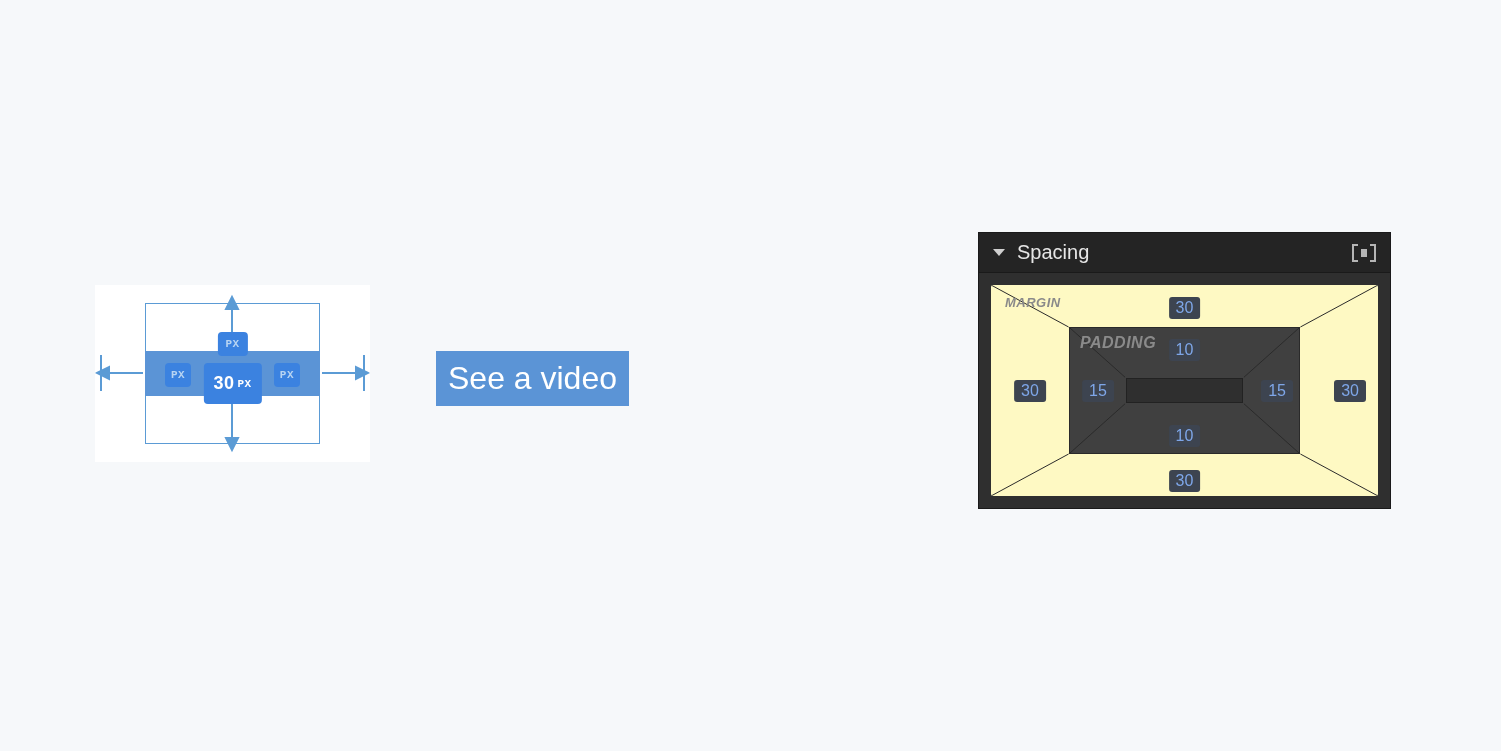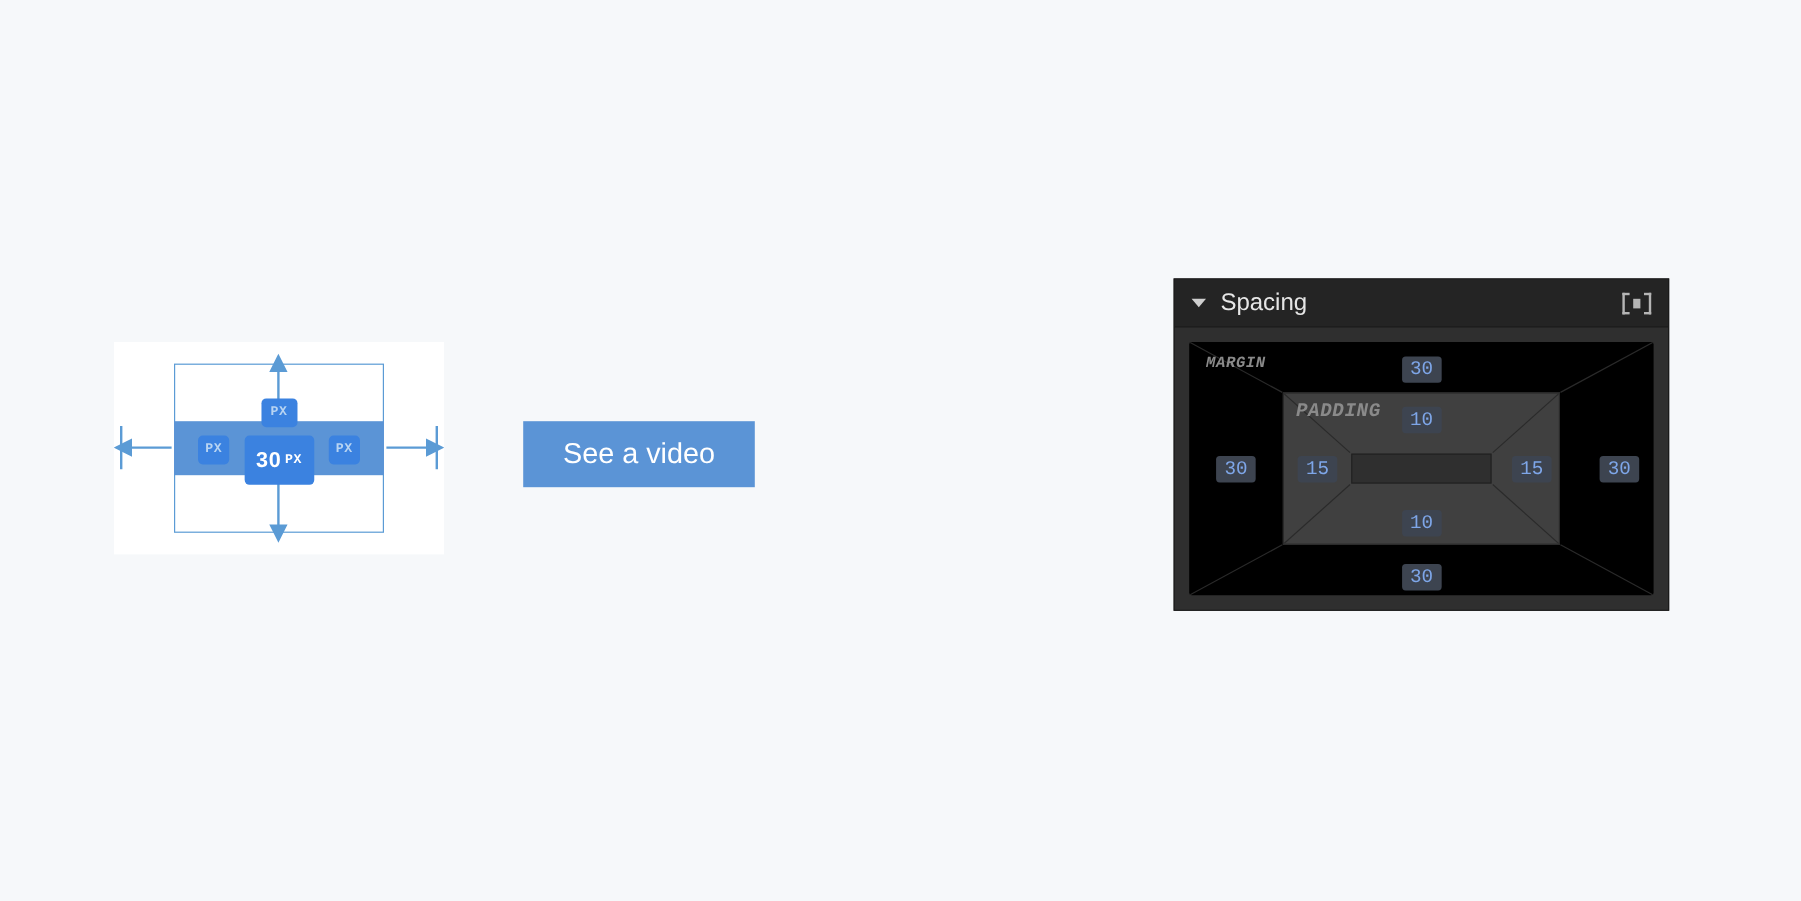--- a/index.html
+++ b/index.html
@@ -65,21 +65,21 @@
   
   .arrow { position: absolute; stroke: #5b9bd5; stroke-width: 2; fill: #5b9bd5; }
 
   
   .plain-btn {
     position: absolute;
     top: 351px;
     height: 55px;
     background: #5b94d6;
     color: #fff;
-    font-size: 24px;
+    font-size: 32px;
     display: flex;
     align-items: center;
     justify-content: center;
     font-weight: 400;
   }
   .btn-video   { left: 436px; width: 193px; }
   .btn-contact { left: 721px; width: 184px; }
 
   
   .panel {
@@ -129,24 +129,23 @@
   }
 
   .panel-body {
     padding: 12px;
     background: #2f2f2f;
   }
 
   .boxmodel {
     position: relative;
     height: 211px;
-    background: #000000;
+    background: #fef9c3;
     border-radius: 2px;
     overflow: hidden;
-    font-family: Liberation Mono, monospace;
   }
   .m-label {
     position: absolute;
     left: 14px; top: 10px;
     font-size: 13px;
     font-style: italic;
     font-weight: 600;
     letter-spacing: 0.5px;
     color: #8a8a8a;
   }

